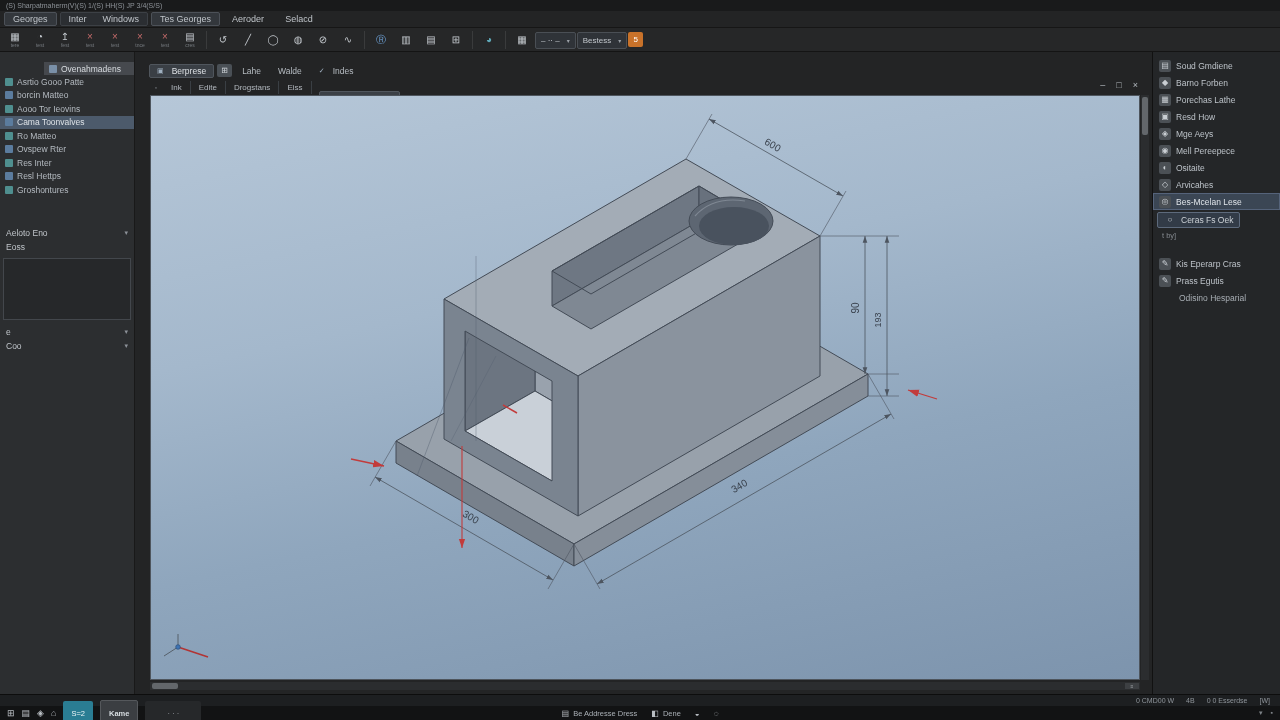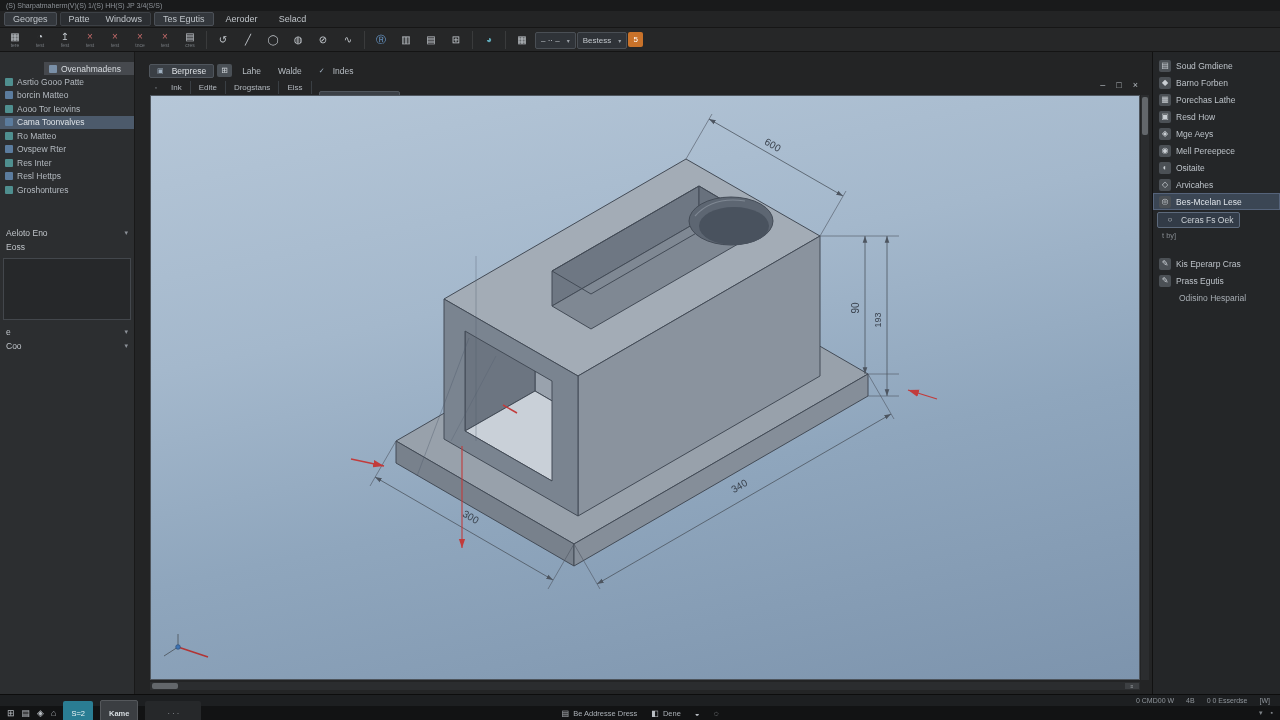--- a/index.html
+++ b/index.html
@@ -116,24 +116,24 @@
 </head>
 <body>
 
 <div class="abs titlebar">
   <span>(S) Sharpatmaherm(V)(S)    1/(S)    HH(S)    JP    3/4(S/S)</span>
 </div>
 
 <div class="abs menubar">
   <span class="menu-item boxed">Georges</span>
   <span class="menu-group">
-    <span class="menu-item">Patte</span>
+    <span class="menu-item">Inter</span>
     <span class="menu-item">Windows</span>
   </span>
-  <span class="menu-item boxed">Tes Egutis</span>
+  <span class="menu-item boxed">Tes Georges</span>
   <span class="menu-item">Aeroder</span>
   <span class="menu-item">Selacd</span>
 </div>
 
 <div class="abs toolbar">
   <div class="tbtn">
       <span>▦</span>
       <span class="lbl">tere</span>
     </div>
   <div class="tbtn">

